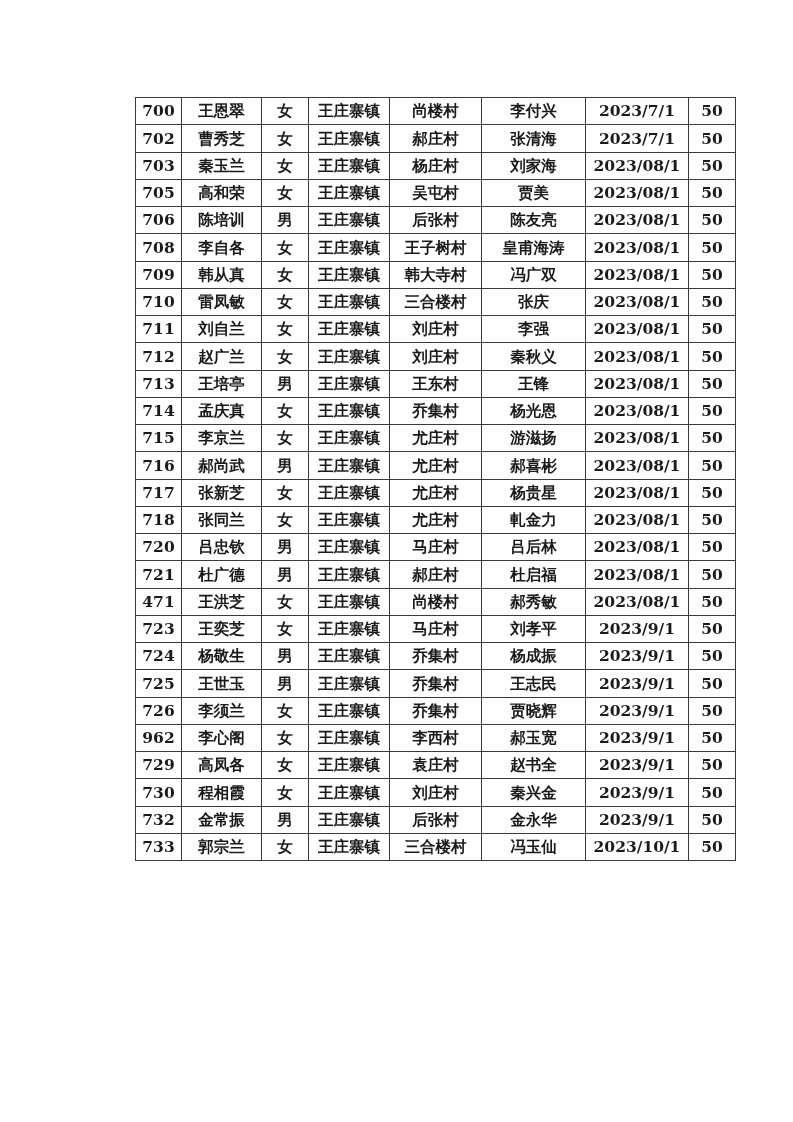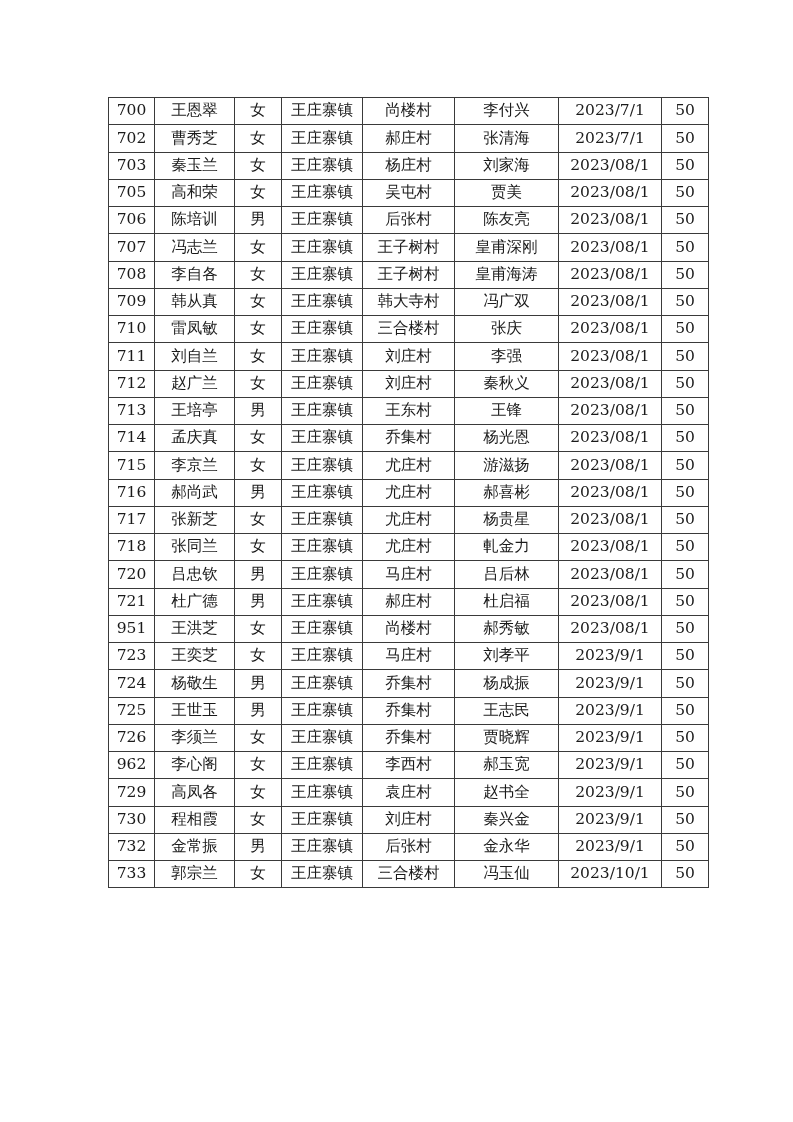--- a/index.html
+++ b/index.html
@@ -17,22 +17,23 @@
   .page {
     position: absolute;
     left: 0;
     top: 0;
     width: 793px;
     height: 1122px;
     background: #ffffff;
   }
   .table-wrap {
     position: absolute;
-    left: 108px;
+    left: 135px;
     top: 97px;
+    font-weight: bold;
   }
   table.roster {
     border-collapse: collapse;
     table-layout: fixed;
     width: 600px;
   }
   table.roster td {
     border: 1px solid #3a3a3a;
     height: 26.25px;
     padding: 0;
@@ -106,30 +107,20 @@
             <td>706</td>
             <td>陈培训</td>
             <td>男</td>
             <td>王庄寨镇</td>
             <td>后张村</td>
             <td>陈友亮</td>
             <td>2023/08/1</td>
             <td>50</td>
           </tr>
           <tr>
-            <td>707</td>
-            <td>冯志兰</td>
-            <td>女</td>
-            <td>王庄寨镇</td>
-            <td>王子树村</td>
-            <td>皇甫深刚</td>
-            <td>2023/08/1</td>
-            <td>50</td>
-          </tr>
-          <tr>
             <td>708</td>
             <td>李自各</td>
             <td>女</td>
             <td>王庄寨镇</td>
             <td>王子树村</td>
             <td>皇甫海涛</td>
             <td>2023/08/1</td>
             <td>50</td>
           </tr>
           <tr>
@@ -246,21 +237,21 @@
             <td>721</td>
             <td>杜广德</td>
             <td>男</td>
             <td>王庄寨镇</td>
             <td>郝庄村</td>
             <td>杜启福</td>
             <td>2023/08/1</td>
             <td>50</td>
           </tr>
           <tr>
-            <td>951</td>
+            <td>471</td>
             <td>王洪芝</td>
             <td>女</td>
             <td>王庄寨镇</td>
             <td>尚楼村</td>
             <td>郝秀敏</td>
             <td>2023/08/1</td>
             <td>50</td>
           </tr>
           <tr>
             <td>723</td>

